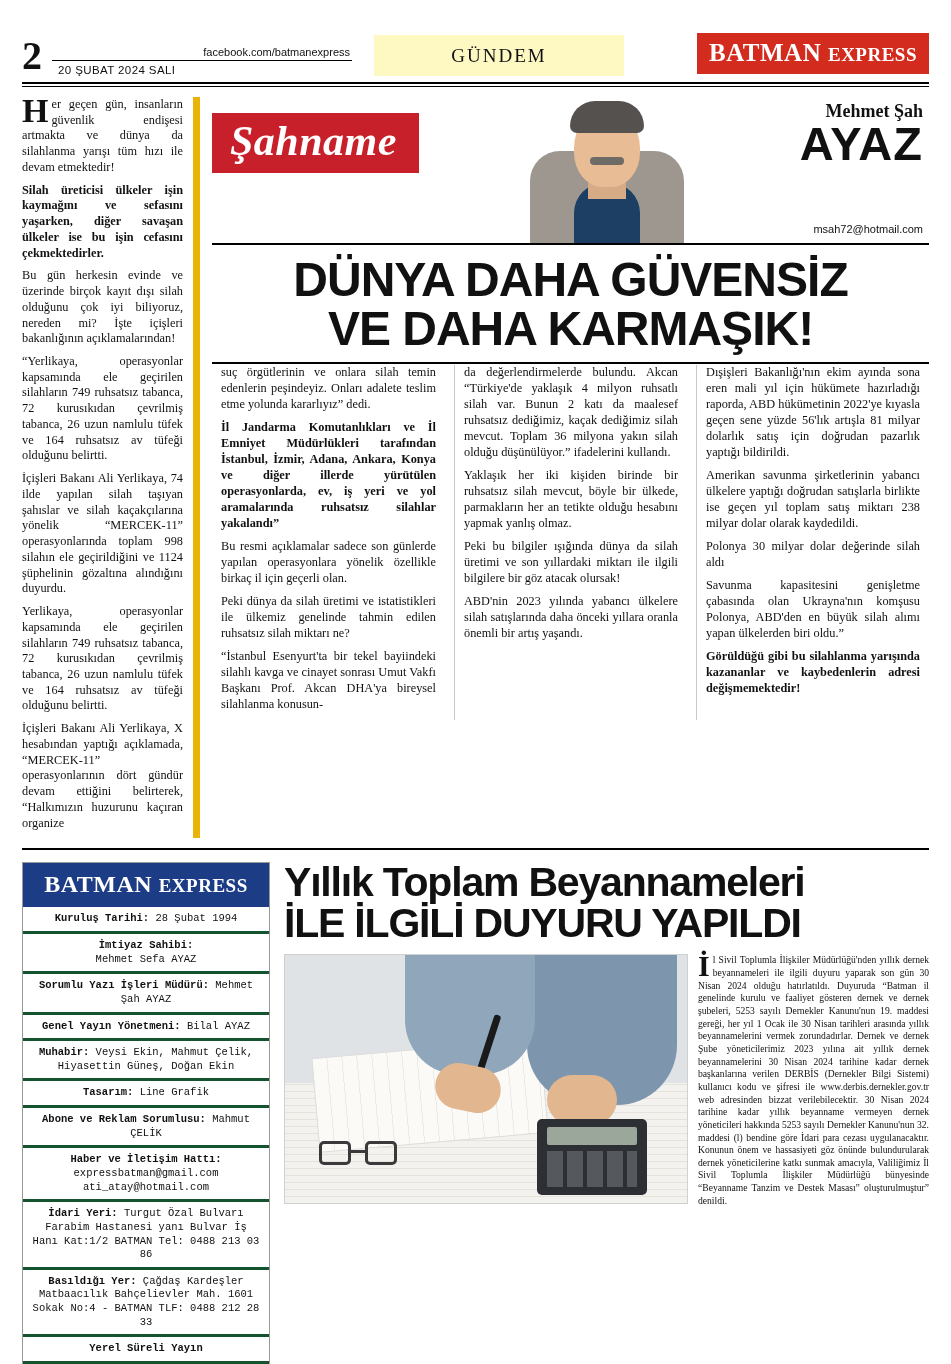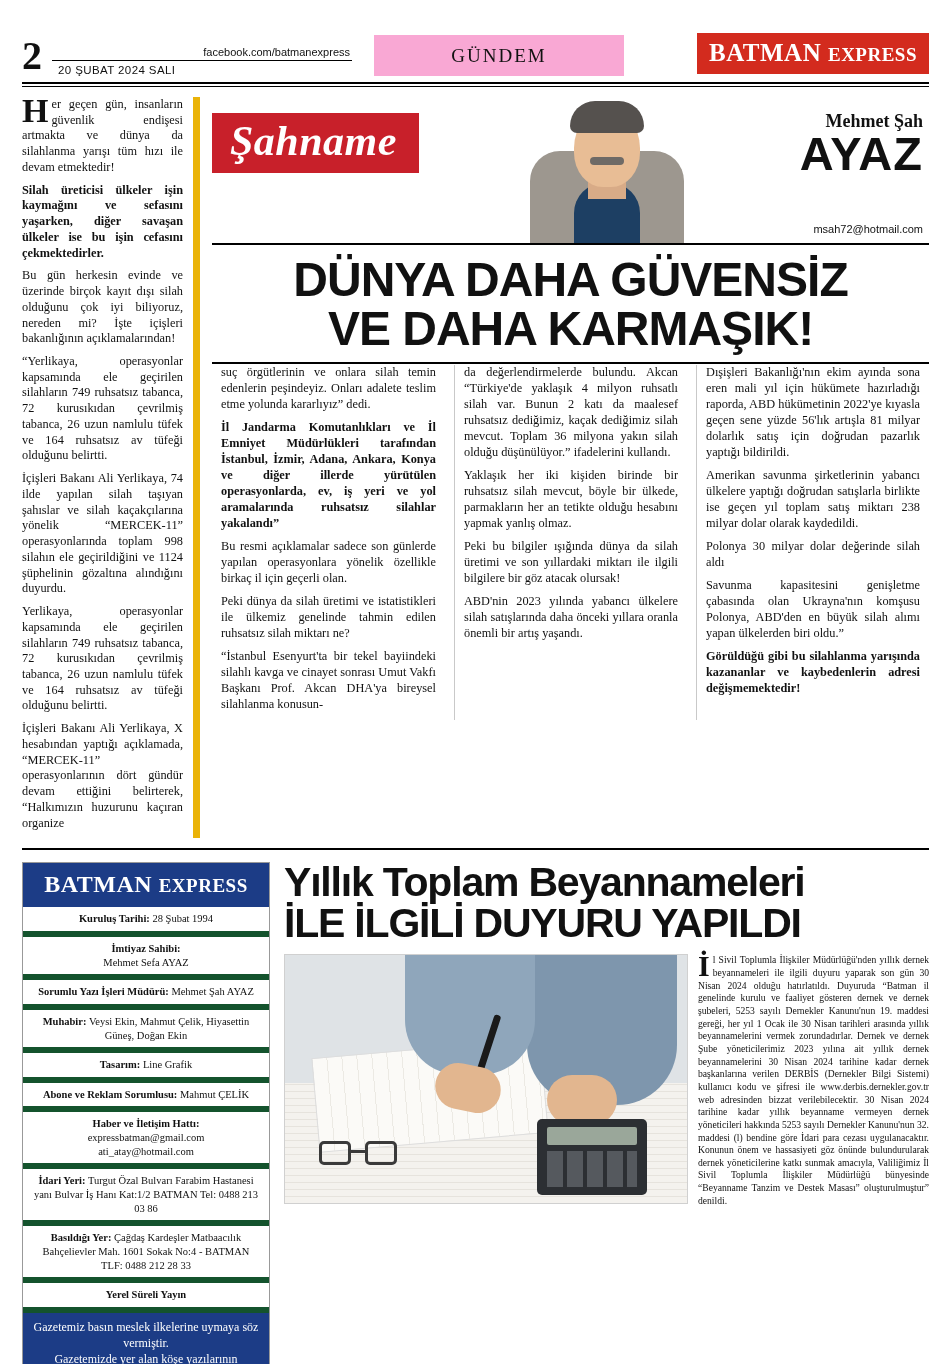--- a/index.html
+++ b/index.html
@@ -49,21 +49,21 @@
     border-top: 1.5px solid #000;
     margin-bottom: 3px;
   }
   .mast-date {
     font-size: 11.5px;
     letter-spacing: .4px;
     padding-left: 6px;
   }
   .gundem-box {
     margin-left: 22px;
-    background: #f9a8d4;
+    background: #fef9c3;
     width: 250px;
     text-align: center;
     padding: 10px 0 9px 0;
     font-size: 19px;
     letter-spacing: 2px;
     font-family: "Liberation Serif", serif;
   }
   .mast-logo {
     position: absolute;
     right: 0;
@@ -159,21 +159,21 @@
   }
   .ph-hair {
     position: absolute; left: 58px; bottom: 110px; width: 74px; height: 32px;
     background: #55514e; border-radius: 36px 36px 10px 10px;
   }
   .ph-mous {
     position: absolute; left: 78px; bottom: 78px; width: 34px; height: 8px;
     background: #6e6a66; border-radius: 4px;
   }
   .author-name {
-    position: absolute; right: 6px; top: 14px; text-align: right; z-index: 3;
+    position: absolute; right: 6px; top: 4px; text-align: right; z-index: 3;
   }
   .author-name .first {
     font-size: 18px; font-weight: bold; font-family: "Liberation Serif", serif;
   }
   .author-name .last {
     font-size: 47px; font-weight: bold; line-height: .95;
     font-family: "Liberation Sans", sans-serif; letter-spacing: 1px;
   }
   .author-mail {
     position: absolute; right: 6px; bottom: 8px; font-size: 11px; z-index: 3;
@@ -225,25 +225,26 @@
     color: #fff;
     text-align: center;
     font-family: "Liberation Serif", serif;
     font-weight: bold;
     font-size: 24px;
     padding: 8px 0 9px 0;
     letter-spacing: .5px;
   }
   .kunye-logo .small { font-size: 19px; }
   .kline {
-    border-bottom: 6px solid #14532d;
+    border-bottom: 3px solid #14532d;
     padding: 5px 8px;
     text-align: center;
     font-size: 10.5px;
     line-height: 1.3;
+    font-family: Liberation Mono, monospace;
   }
   .kline b { font-size: 10.5px; }
   .kfoot {
     background: #1c3c86;
     color: #fff;
     font-size: 12px;
     text-align: center;
     padding: 6px 8px;
     line-height: 1.35;
   }
@@ -438,20 +439,23 @@
       </div>
       <div class="kline">
         <b>Kuruluş Tarihi:</b><span> 28 Şubat 1994</span>
       </div>
       <div class="kline">
         <b>İmtiyaz Sahibi:</b><br>
         <span>Mehmet Sefa AYAZ</span>
       </div>
       <div class="kline">
         <b>Sorumlu Yazı İşleri Müdürü:</b><span> Mehmet Şah AYAZ</span>
+      </div>
+      <div class="kline">
+        <b>Genel Yayın Yönetmeni:</b><span> Bilal AYAZ</span>
       </div>
       <div class="kline">
         <b>Muhabir:</b><span> Veysi Ekin, Mahmut Çelik, Hiyasettin Güneş, Doğan Ekin</span>
       </div>
       <div class="kline">
         <b>Tasarım:</b><span> Line Grafik</span>
       </div>
       <div class="kline">
         <b>Abone ve Reklam Sorumlusu:</b><span> Mahmut ÇELİK</span>
       </div>

